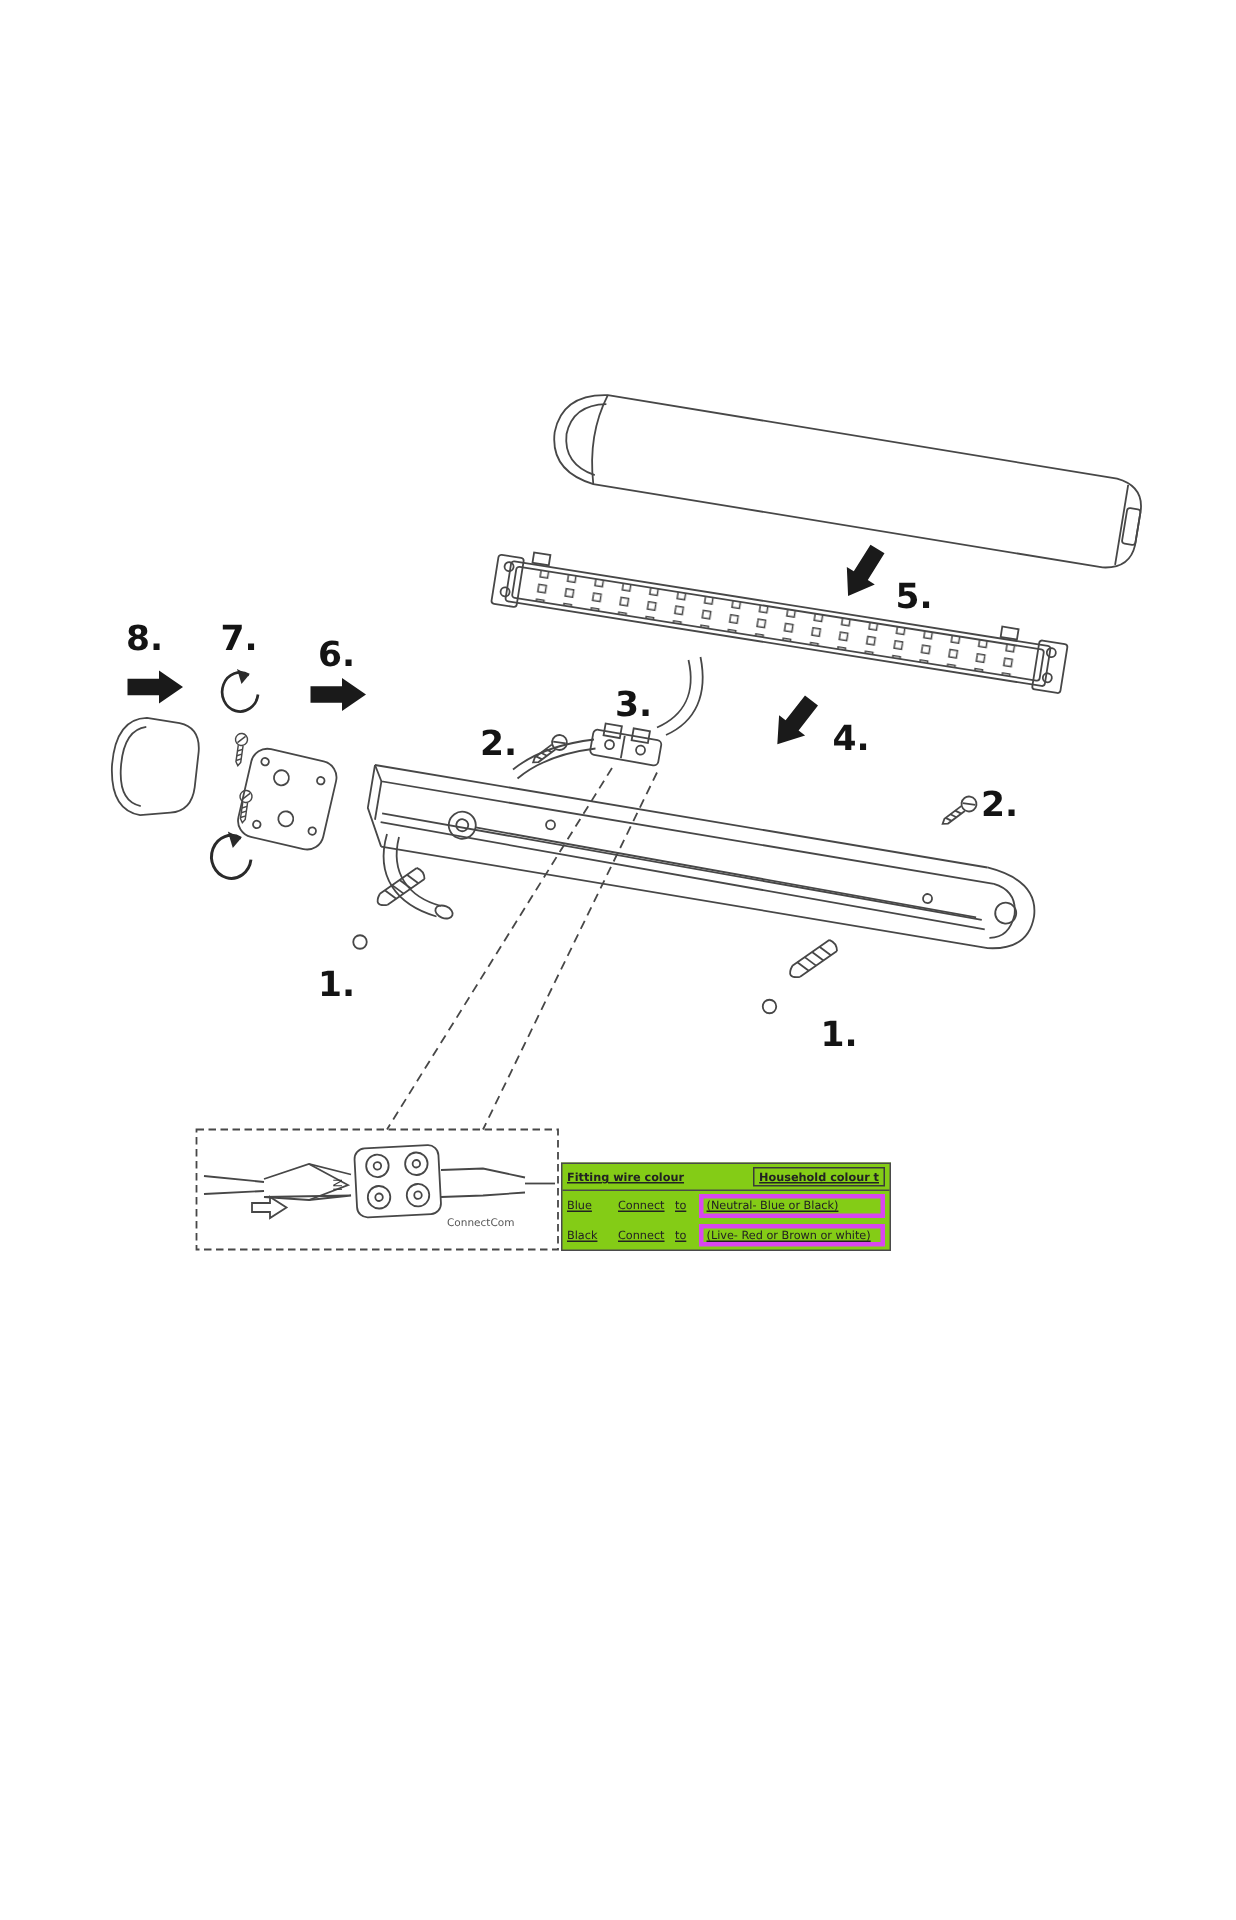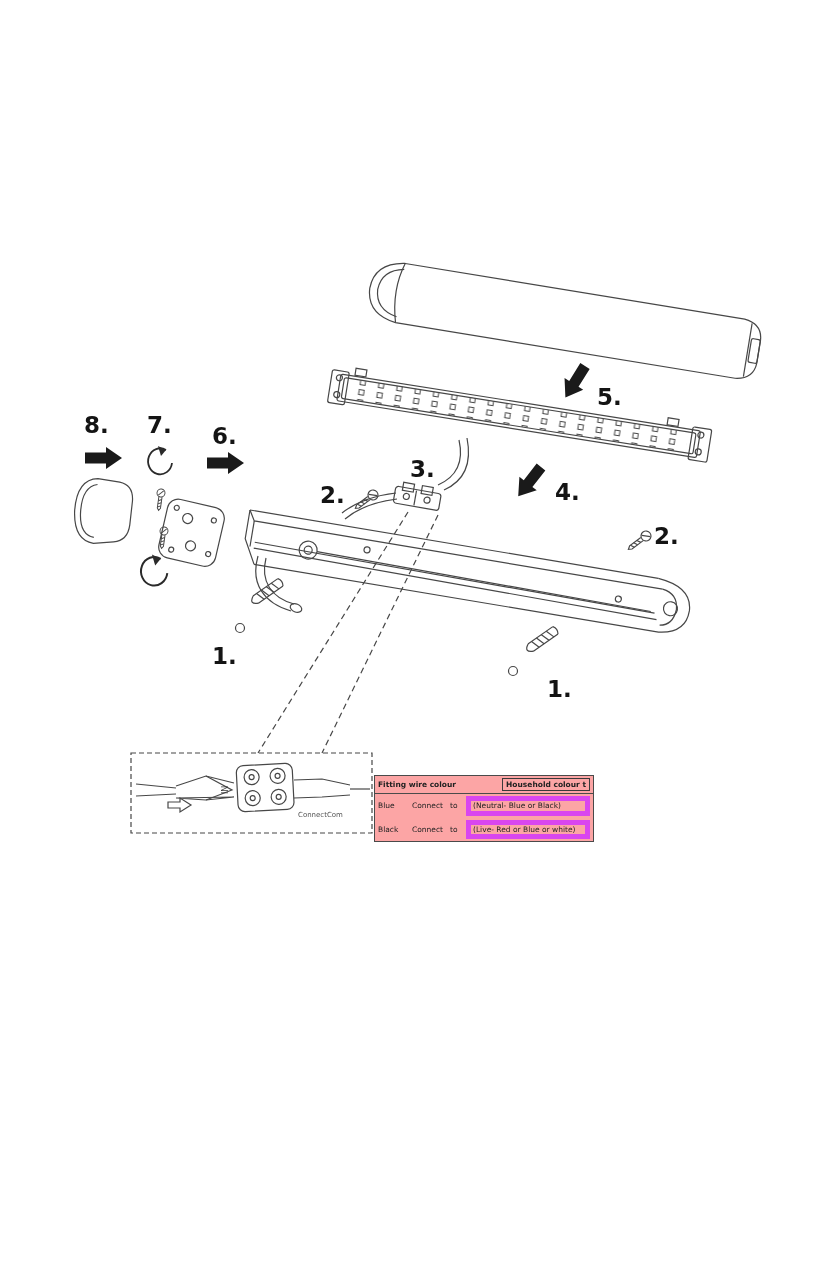--- a/index.html
+++ b/index.html
@@ -4,29 +4,29 @@
 <style>
   html,body{margin:0;padding:0;background:#e9e9e9;}
   .page{position:relative;width:824px;height:1280px;background:#ffffff;overflow:hidden;
         font-family:"DejaVu Sans",sans-serif;}
   .page svg{position:absolute;left:0;top:0;}
   svg text{font-family:"DejaVu Sans",sans-serif;}
   .step{font-size:23px;font-weight:bold;fill:#141414;}
   .tiny{font-size:8px;fill:#3a3a3a;}
   
   .wiring-table{position:absolute;left:374px;top:775px;width:218px;border:1px solid #4a4a4a;
-      background:#fca5a5;font-size:7.5px;color:#222;line-height:1.25;}
+      background:#84cc16;font-size:7.5px;color:#222;line-height:1.25;text-decoration:underline;}
   .wt-header{display:flex;justify-content:space-between;align-items:center;
       border-bottom:1px solid #4a4a4a;padding:2px 3px;font-weight:bold;}
   .wt-h2{border:1px solid #3a3a3a;padding:1px 3px;font-weight:bold;}
   .wt-row{display:flex;align-items:center;gap:4px;padding:2px 3px;}
   .wt-colour{width:30px;}
   .wt-connect{width:34px;}
   .wt-to{width:12px;}
-  .wt-circuit{flex:1;border:5px solid #d946ef;padding:0 2px;white-space:nowrap;overflow:hidden;}
+  .wt-circuit{flex:1;border:3px solid #d946ef;padding:0 2px;white-space:nowrap;overflow:hidden;}
 </style>
 </head>
 <body>
 
 <div class="page">
 
 <svg width="824" height="1280" viewBox="0 0 824 1280">
   <defs>
     <pattern id="ledpat" width="18.5" height="10" patternUnits="userSpaceOnUse">
       <rect x="2" y="2.5" width="5" height="5" fill="none" stroke="#474747" stroke-width="1"></rect>
@@ -208,17 +208,17 @@
   <div class="wt-row">
     <div class="wt-colour">Blue</div>
     <div class="wt-connect">Connect</div>
     <div class="wt-to">to</div>
     <div class="wt-circuit">(Neutral- Blue or Black)</div>
   </div>
   <div class="wt-row">
     <div class="wt-colour">Black</div>
     <div class="wt-connect">Connect</div>
     <div class="wt-to">to</div>
-    <div class="wt-circuit">(Live- Red or Blue or white)</div>
+    <div class="wt-circuit">(Live- Red or Brown or white)</div>
   </div>
 </div>
 
 </div>
 
 </body></html>

